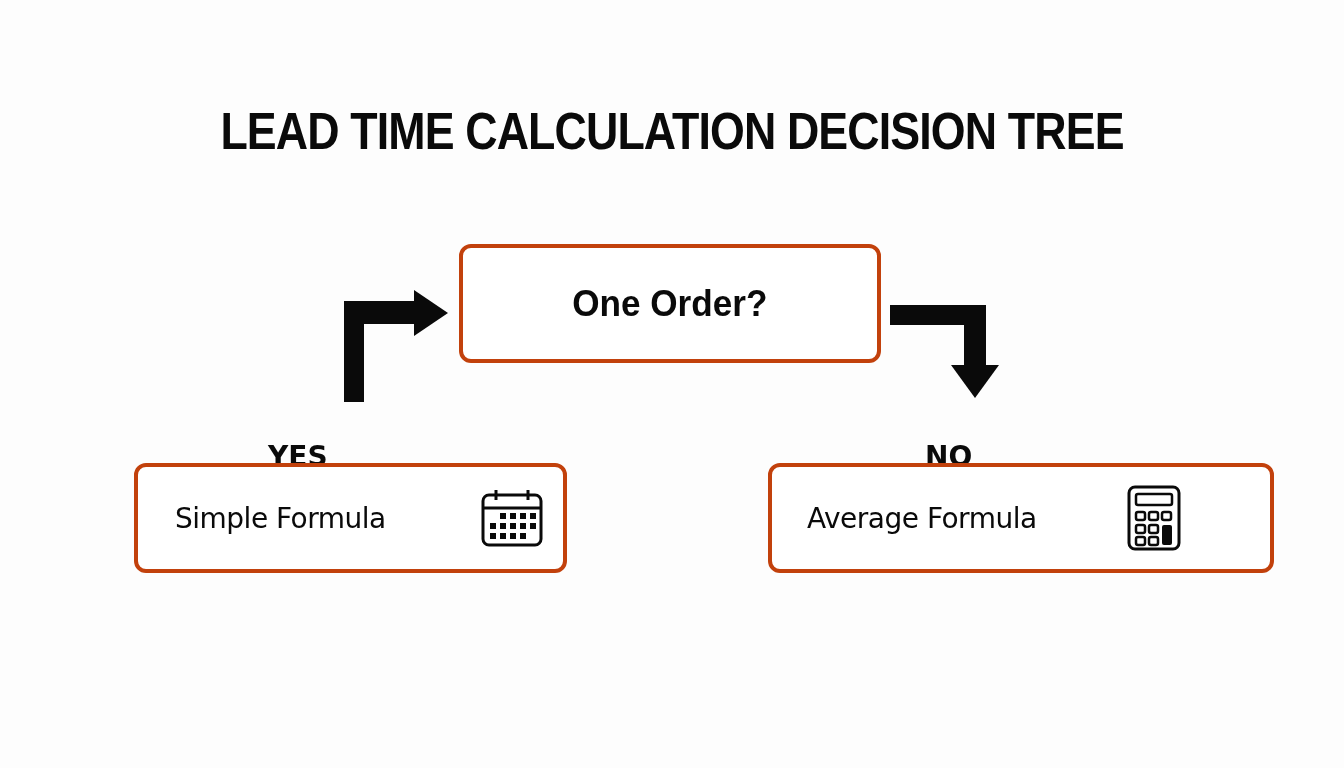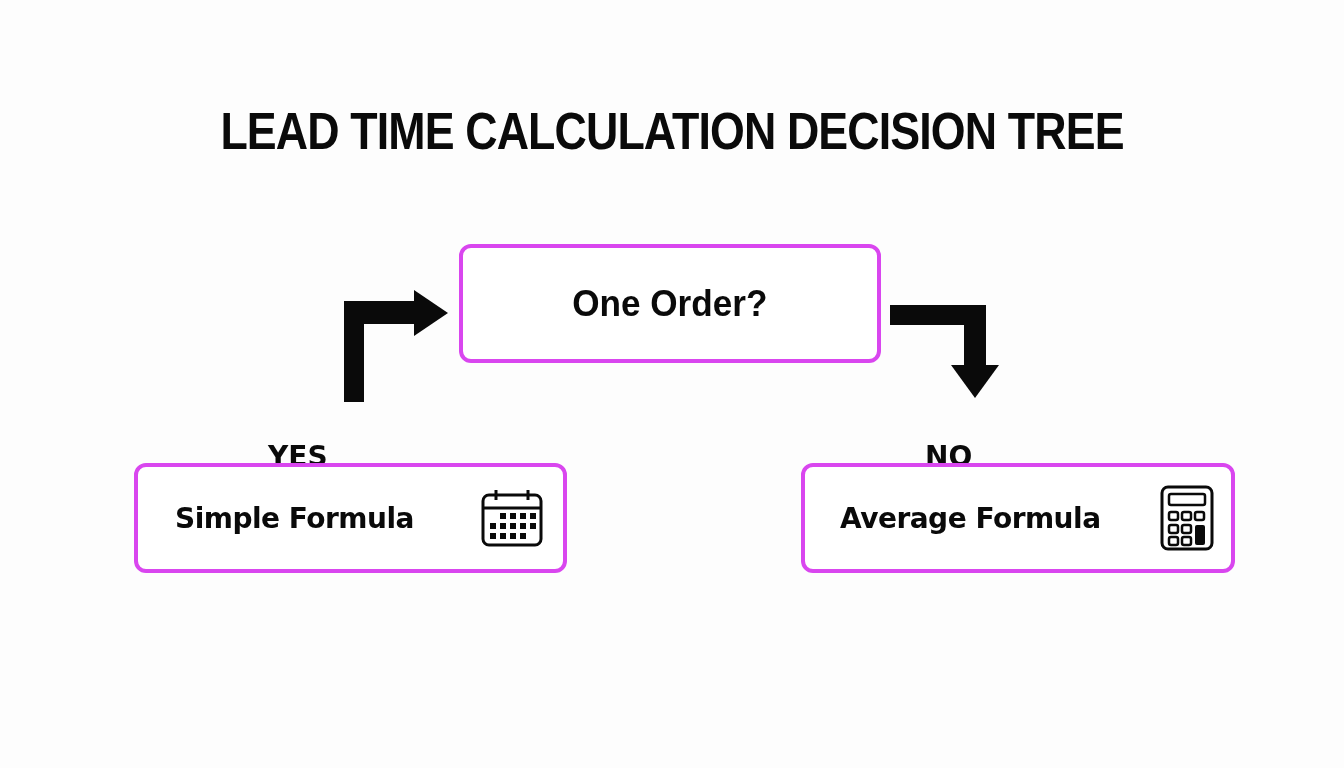--- a/index.html
+++ b/index.html
@@ -1,24 +1,24 @@
 <!DOCTYPE html>
 <html><head>
 <meta charset="utf-8">
 <style>
   html, body { margin:0; padding:0; }
   body { width:1344px; height:768px; background:#fdfdfd; position:relative; overflow:hidden; font-family:"Liberation Sans", sans-serif; color:#0a0a0a; }
   .title { position:absolute; left:0; width:1344px; top:96px; text-align:center; font-family:"Liberation Sans", sans-serif; font-weight:bold; font-size:52px; letter-spacing:-1px; transform:scaleX(0.86); transform-origin:center; line-height:70px; }
-  .box { position:absolute; border:4px solid #d946ef; border-radius:12px; background:#fff; box-sizing:border-box; }
+  .box { position:absolute; border:4px solid #c2410c; border-radius:12px; background:#fff; box-sizing:border-box; }
   .q-box { left:459px; top:244px; width:422px; height:119px; display:flex; align-items:center; justify-content:center; }
   .q-text { font-size:37px; font-weight:bold; font-family:"Liberation Sans", sans-serif; transform:scaleX(0.95); }
   .r-box { height:110px; top:463px; display:flex; align-items:center; }
   .yes-box { left:134px; width:433px; }
-  .no-box { left:801px; width:434px; }
-  .r-text { font-family:"DejaVu Sans", sans-serif; font-weight:bold; font-size:28px; letter-spacing:-0.5px; }
+  .no-box { left:768px; width:506px; }
+  .r-text { font-family:"DejaVu Sans", sans-serif; font-weight:normal; font-size:28px; letter-spacing:-0.5px; }
   .yes-box .r-text { margin-left:37px; }
   .no-box .r-text { margin-left:35px; }
   .icon { position:absolute; }
   .label { position:absolute; font-family:"DejaVu Sans", sans-serif; font-weight:bold; font-size:28px;margin-top:28px; }
   svg.arrows { position:absolute; left:0; top:0; }
 </style>
 </head>
 <body>
 
 <div class="title">LEAD TIME CALCULATION DECISION TREE</div>

